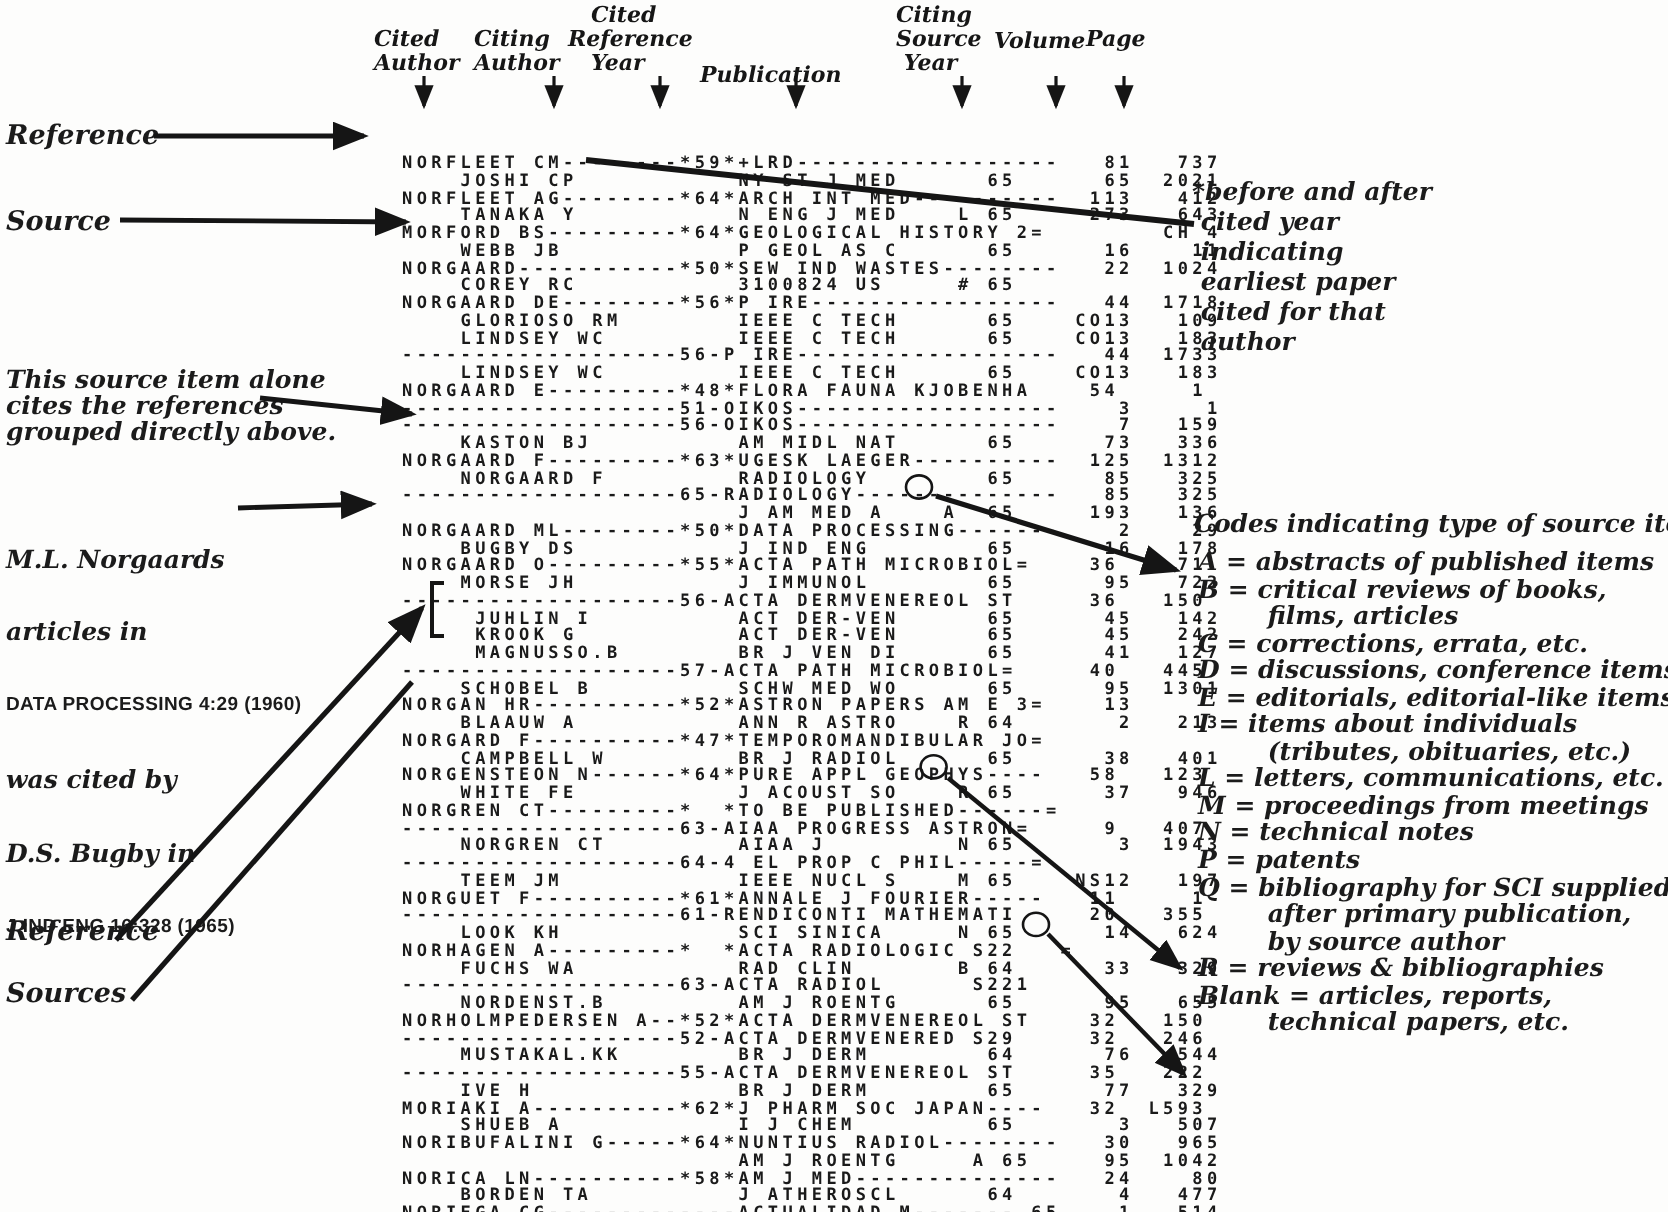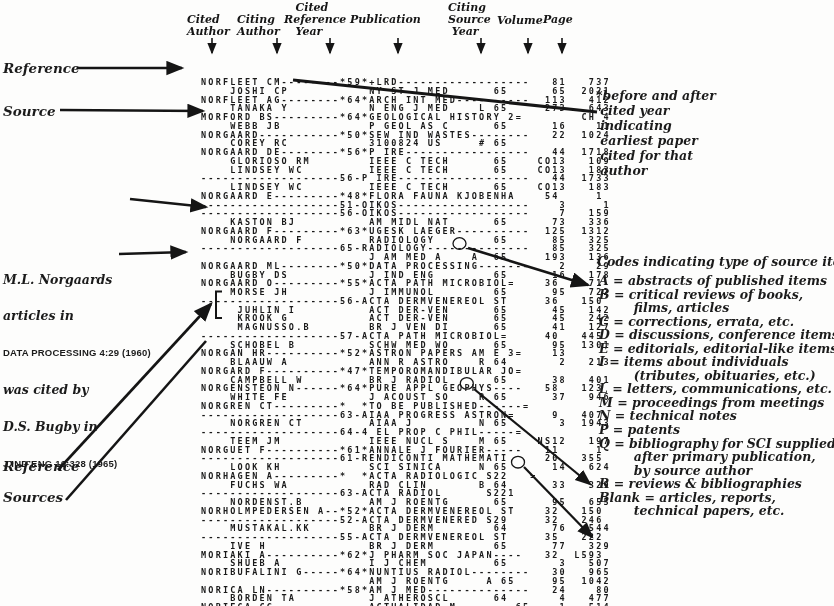--- a/index.html
+++ b/index.html
@@ -30,21 +30,21 @@
 
 <div class="page">
 
   <div class="colhead" style="left:187px;top:14px;">Cited
 Author</div>
   <div class="colhead" style="left:237px;top:14px;">Citing
 Author</div>
   <div class="colhead" style="left:284px;top:2px;">   Cited
 Reference
    Year</div>
-  <div class="colhead" style="left:350px;top:14px;">Publication</div>
+  <div class="colhead" style="left:350px;top:32px;">Publication</div>
   <div class="colhead" style="left:448px;top:2px;">Citing
 Source
  Year</div>
   <div class="colhead" style="left:497px;top:15px;">Volume</div>
   <div class="colhead" style="left:543px;top:14px;">Page</div>
 
   <pre class="listing">NORFLEET CM--------*59*+LRD------------------   81   737
     JOSHI CP           NY ST J MED      65      65  2021
 NORFLEET AG--------*64*ARCH INT MED----------  113   412
     TANAKA Y           N ENG J MED    L 65     273   643
@@ -102,20 +102,23 @@
     SHUEB A            I J CHEM         65       3   507
 NORIBUFALINI G-----*64*NUNTIUS RADIOL--------   30   965
                        AM J ROENTG     A 65     95  1042
 NORICA LN----------*58*AM J MED--------------   24    80
     BORDEN TA          J ATHEROSCL      64       4   477
 NORIEGA CG-------------ACTUALIDAD M------- 65    1   514
       ALEMANO</pre>
 
   <div class="hand" style="left:3px;top:60px;font-size:13.5px;">Reference</div>
   <div class="hand" style="left:3px;top:103px;font-size:13.5px;">Source</div>
+  <div class="hand hand-sm" style="left:3px;top:183px;">This source item alone
+cites the references
+grouped directly above.</div>
 
   <div class="hand" style="left:3px;top:249px;font-size:12.5px;line-height:12.3px;">
     <span class="note-line">M.L. Norgaards</span>
     <span class="note-line">articles in</span>
     <span class="note-line typed">DATA PROCESSING 4:29 (1960)</span>
     <span class="note-line">was cited by</span>
     <span class="note-line">D.S. Bugby in</span>
     <span class="note-line typed">J IND ENG 16:328 (1965)</span>
   </div>
 

